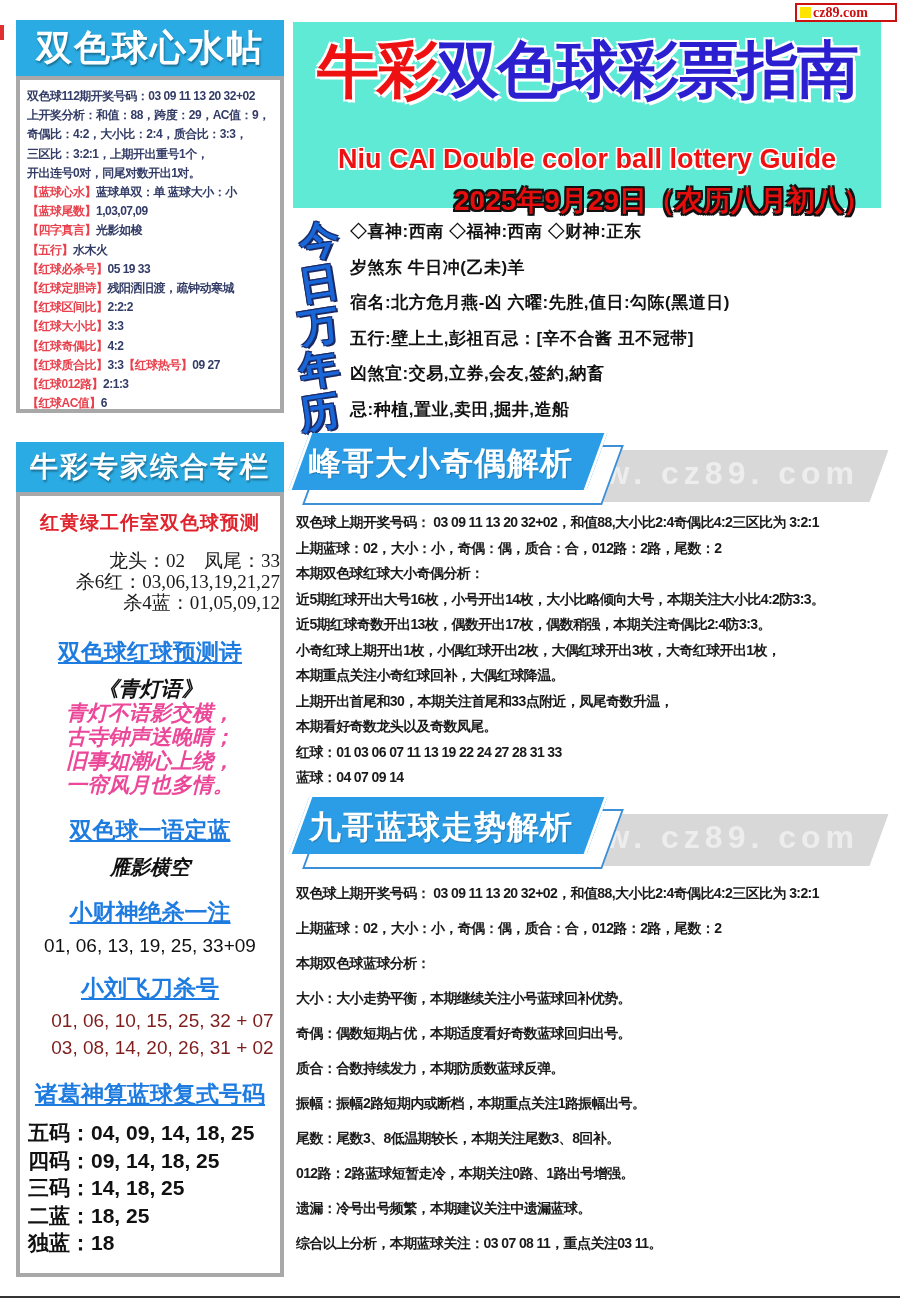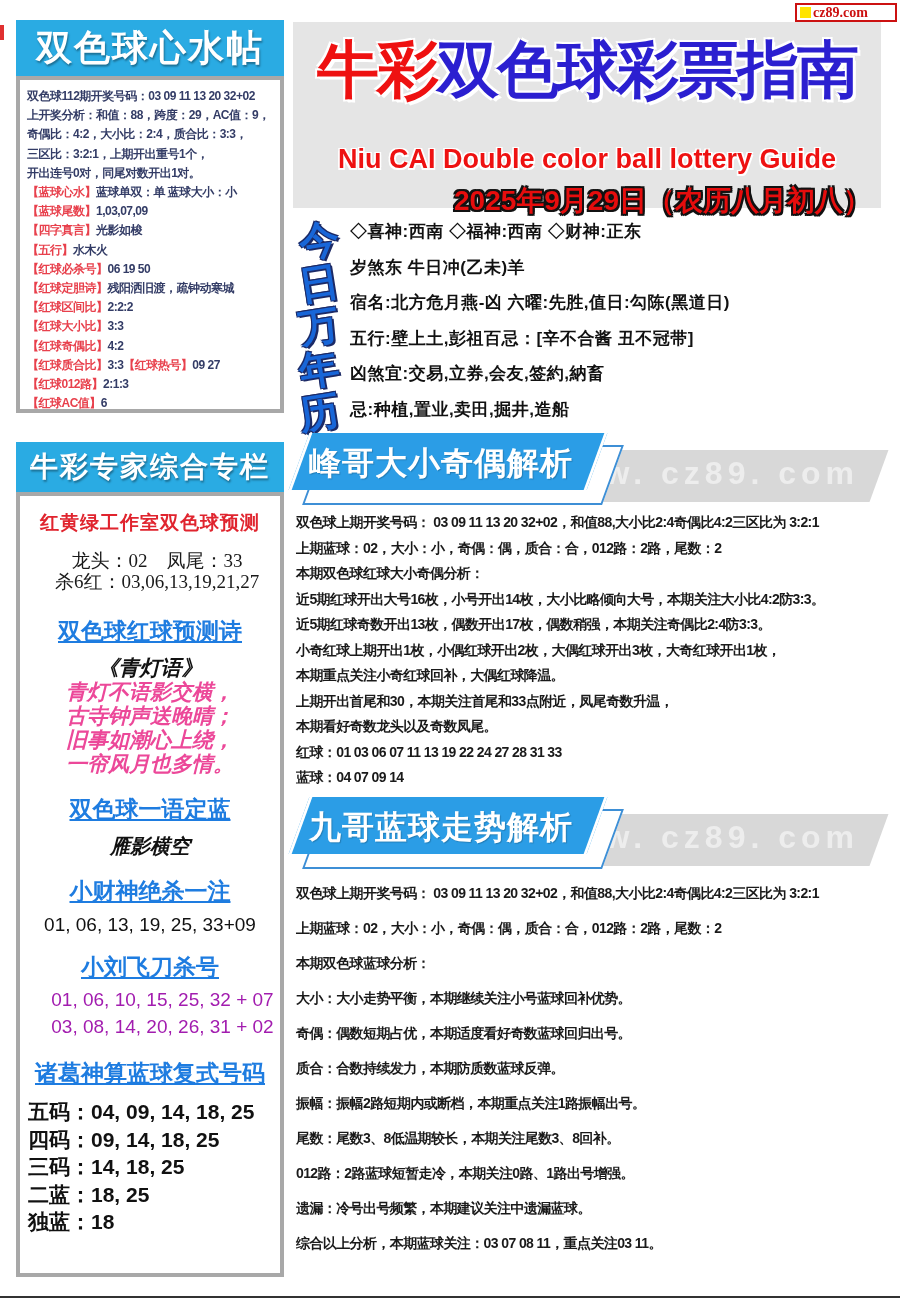--- a/index.html
+++ b/index.html
@@ -14,43 +14,43 @@
   .panel-box{background:#fff;border:4px solid #a8a8a8;}
   #p1{top:20px;}
   #p1 .panel-box{height:322px;padding:7px 5px 0 7px;}
   .p1-line{font-size:12px;line-height:19.2px;font-weight:700;letter-spacing:-0.5px;white-space:nowrap;}
   .seg-n{color:#333c66;}
   .seg-r{color:#e8404c;}
   #p2{top:442px;}
   #p2 .panel-box{height:763px;padding-top:14px;text-align:center;}
   .studio-title{color:#e0242e;font-size:19px;font-weight:900;letter-spacing:1px;margin-bottom:14px;
         font-family:"DejaVu Serif",serif;}
-  .kill-group{font-family:"Liberation Serif",serif;color:#1a1a1a;margin-bottom:24px;text-align:center;padding-left:14px;}
+  .kill-group{font-family:"Liberation Serif",serif;color:#1a1a1a;margin-bottom:24px;text-align:right;padding-left:14px;}
   .kill-line{font-size:19px;line-height:21px;white-space:nowrap;}
   .blue-head{color:#1e7ce0;font-size:23px;font-weight:900;height:30px;line-height:30px;text-decoration:underline;}
   .poem-title{font-family:"DejaVu Serif",serif;font-style:italic;font-weight:700;color:#111;
         font-size:21px;height:24px;line-height:24px;margin-top:10px;}
   .poem-group{margin-bottom:18px;}
   .poem-line{font-family:"DejaVu Serif",serif;font-style:italic;font-weight:700;color:#ec4899;
         font-size:21px;line-height:24px;}
   .phrase{font-family:"DejaVu Serif",serif;font-style:italic;font-weight:700;color:#111;
         font-size:20px;height:24px;line-height:24px;margin-top:10px;margin-bottom:18px;}
   .num-line{color:#111;font-size:19px;height:26px;line-height:26px;margin-top:6px;margin-bottom:14px;white-space:nowrap;}
   .knife-group{margin-top:4px;margin-bottom:18px;}
-  .knife-line{color:#a21caf;font-size:19px;line-height:27px;white-space:nowrap;margin-left:25px;}
+  .knife-line{color:#7f1d1d;font-size:19px;line-height:27px;white-space:nowrap;margin-left:25px;}
   .zhuge-group{margin-top:10px;text-align:left;padding-left:8px;}
   .zhuge-line{color:#111;font-size:21px;font-weight:700;line-height:27.5px;white-space:nowrap;}
   .red-tick{position:absolute;left:0;top:25px;width:4px;height:15px;background:#e03030;}
   
   .logo{position:absolute;left:795px;top:3px;width:102px;height:19px;border:2px solid #cc1111;
         background:#fff;display:flex;align-items:center;box-sizing:border-box;padding-left:3px;}
   .logo-square{width:11px;height:11px;background:#ffe400;margin-right:2px;}
   .logo-text{color:#cc1111;font-family:"Liberation Serif",serif;font-weight:700;font-size:14px;}
   
-  .masthead{position:absolute;left:293px;top:22px;width:588px;height:186px;background:#e5e5e5;}
+  .masthead{position:absolute;left:293px;top:22px;width:588px;height:186px;background:#5eead4;}
   .mast-title{position:absolute;top:6px;left:0;width:100%;text-align:center;white-space:nowrap;
         font-family:"DejaVu Serif",serif;font-weight:900;font-size:62px;letter-spacing:-2px;
         text-shadow:2px 2px 0 #fff,-2px -2px 0 #fff,2px -2px 0 #fff,-2px 2px 0 #fff,3px 3px 0 #fff;}
   .mast-title .t-red{color:#ee1111;}
   .mast-title .t-blue{color:#2b1fd0;}
   .mast-sub{position:absolute;top:122px;left:0;width:100%;text-align:center;white-space:nowrap;
         color:#ee1111;font-weight:700;font-size:27px;letter-spacing:0px;
         text-shadow:1.5px 1.5px 0 #fff,-1.5px -1.5px 0 #fff,1.5px -1.5px 0 #fff,-1.5px 1.5px 0 #fff;}
   .mast-date{position:absolute;top:160px;right:10px;white-space:nowrap;
         color:#e60d0d;font-weight:900;font-size:28px;letter-spacing:0px;
@@ -99,39 +99,40 @@
       <div>
           <div class="p1-line"><span class="seg-n">双色球112期开奖号码：03 09 11 13 20 32+02</span></div>
           <div class="p1-line"><span class="seg-n">上开奖分析：和值：88，跨度：29，AC值：9，</span></div>
           <div class="p1-line"><span class="seg-n">奇偶比：4:2，大小比：2:4，质合比：3:3，</span></div>
           <div class="p1-line"><span class="seg-n">三区比：3:2:1，上期开出重号1个，</span></div>
           <div class="p1-line"><span class="seg-n">开出连号0对，同尾对数开出1对。</span></div>
           <div class="p1-line"><span class="seg-r">【蓝球心水】</span><span class="seg-n">蓝球单双：单 蓝球大小：小</span></div>
           <div class="p1-line"><span class="seg-r">【蓝球尾数】</span><span class="seg-n">1,03,07,09</span></div>
           <div class="p1-line"><span class="seg-r">【四字真言】</span><span class="seg-n">光影如梭</span></div>
           <div class="p1-line"><span class="seg-r">【五行】</span><span class="seg-n">水木火</span></div>
-          <div class="p1-line"><span class="seg-r">【红球必杀号】</span><span class="seg-n">06 19 50</span></div>
+          <div class="p1-line"><span class="seg-r">【红球必杀号】</span><span class="seg-n">05 19 33</span></div>
           <div class="p1-line"><span class="seg-r">【红球定胆诗】</span><span class="seg-n">残阳洒旧渡，疏钟动寒城</span></div>
           <div class="p1-line"><span class="seg-r">【红球区间比】</span><span class="seg-n">2:2:2</span></div>
           <div class="p1-line"><span class="seg-r">【红球大小比】</span><span class="seg-n">3:3</span></div>
           <div class="p1-line"><span class="seg-r">【红球奇偶比】</span><span class="seg-n">4:2</span></div>
           <div class="p1-line"><span class="seg-r">【红球质合比】</span><span class="seg-n">3:3</span><span class="seg-r">【红球热号】</span><span class="seg-n">09 27</span></div>
           <div class="p1-line"><span class="seg-r">【红球012路】</span><span class="seg-n">2:1:3</span></div>
           <div class="p1-line"><span class="seg-r">【红球AC值】</span><span class="seg-n">6</span></div>
         </div>
     </div>
   </div>
 
   <div class="panel" id="p2">
     <div class="panel-header">牛彩专家综合专栏</div>
     <div class="panel-box">
       <div class="studio-title">红黄绿工作室双色球预测</div>
       <div class="kill-group">
           <div class="kill-line">龙头：02　凤尾：33</div>
           <div class="kill-line">杀6红：03,06,13,19,21,27</div>
+          <div class="kill-line">杀4蓝：01,05,09,12</div>
         </div>
       <div class="blue-head">双色球红球预测诗</div>
       <div class="poem-title">《青灯语》</div>
       <div class="poem-group">
           <div class="poem-line">青灯不语影交横，</div>
           <div class="poem-line">古寺钟声送晚晴；</div>
           <div class="poem-line">旧事如潮心上绕，</div>
           <div class="poem-line">一帘风月也多情。</div>
         </div>
       <div class="blue-head">双色球一语定蓝</div>

